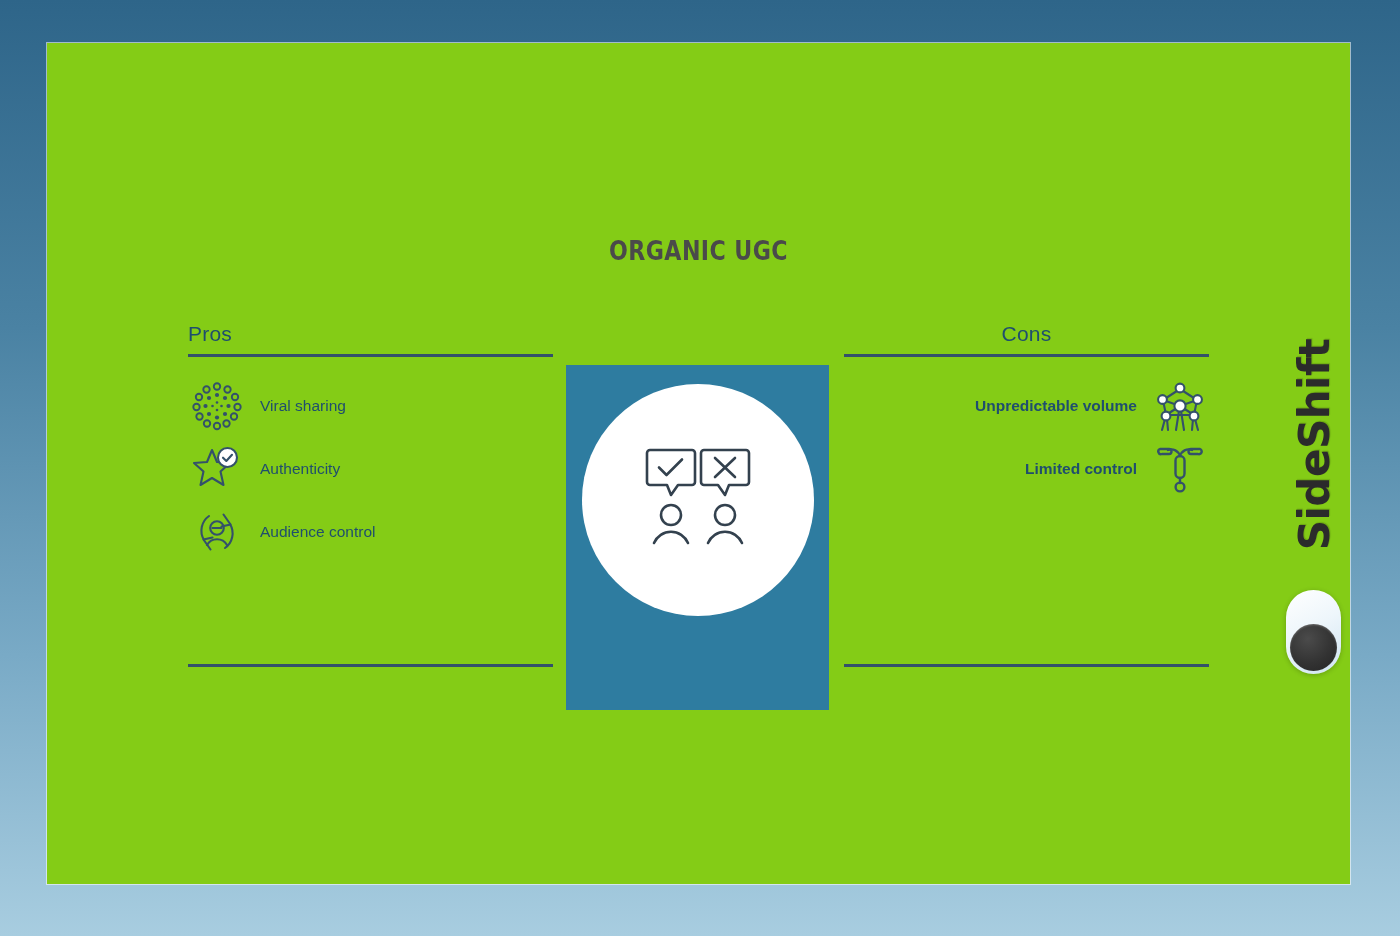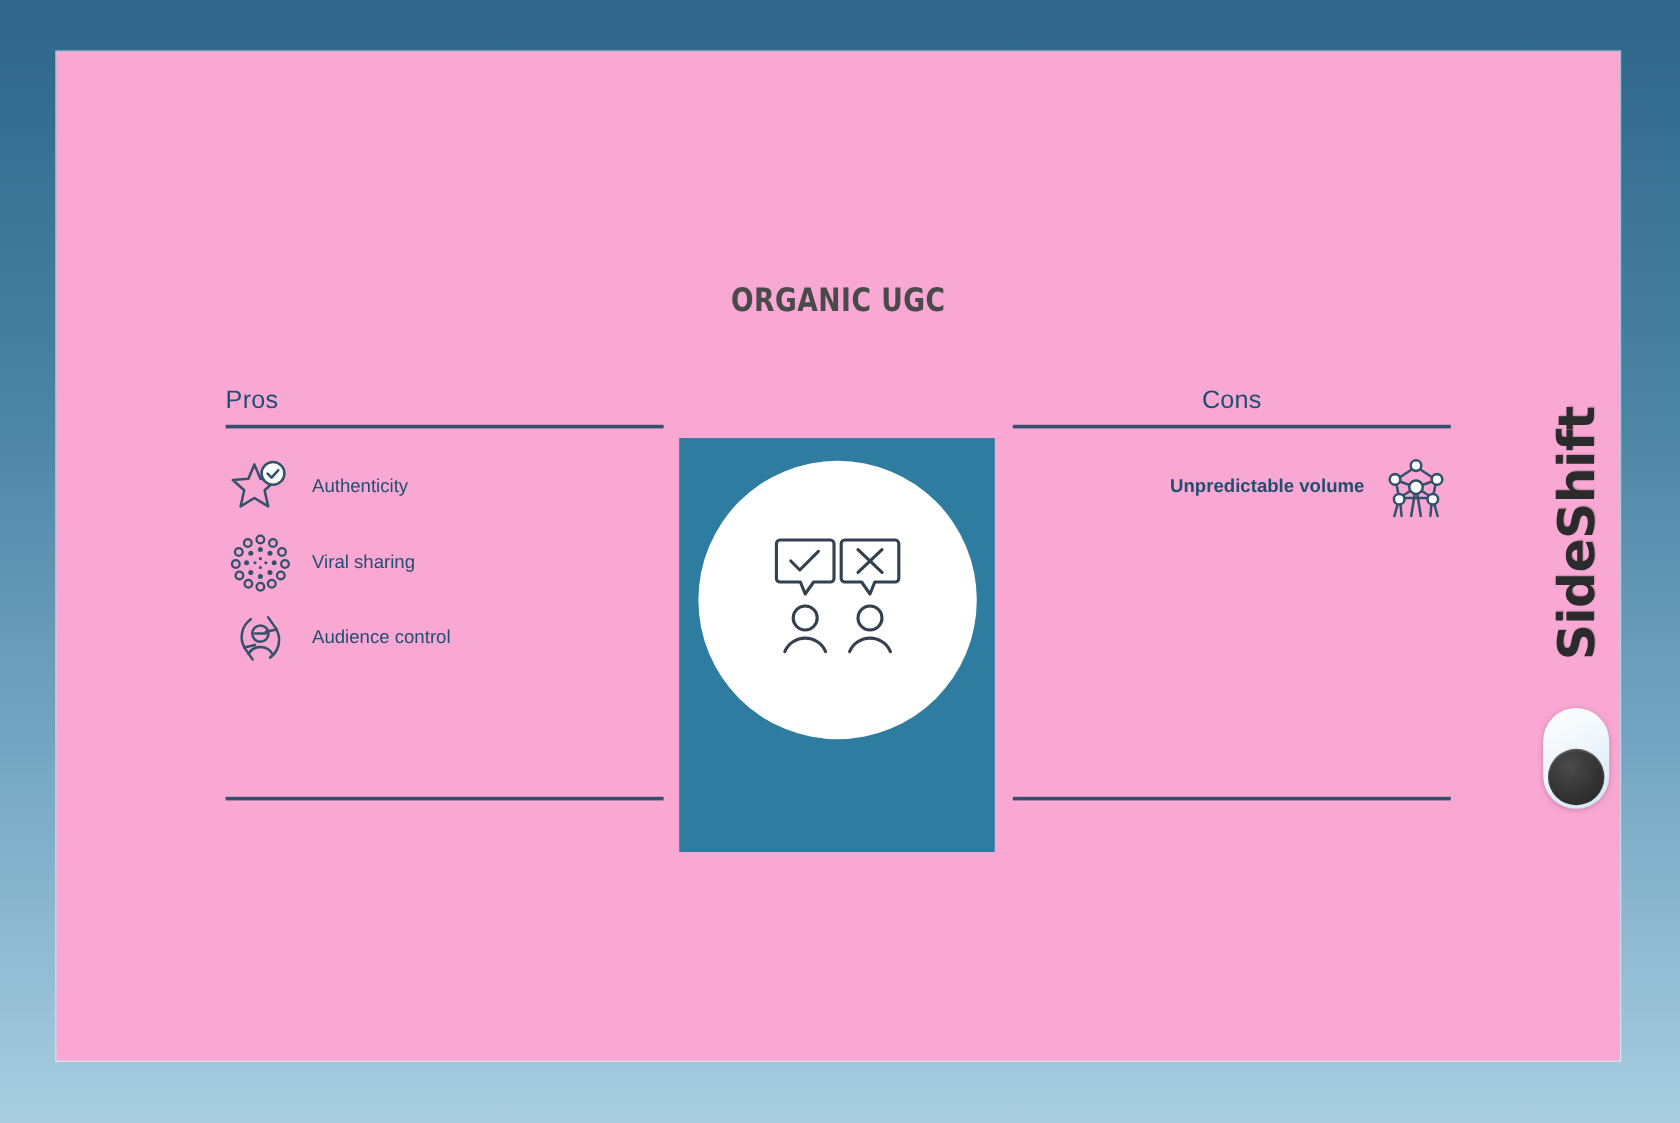--- a/index.html
+++ b/index.html
@@ -17,21 +17,21 @@
     position: relative;
   }
 
   
   .slide-canvas {
     position: absolute;
     left: 47px;
     top: 43px;
     width: 1303px;
     height: 841px;
-    background: #f9a8d4;
+    background: #84cc16;
     box-shadow: 0 0 0 1px rgba(255,255,255,0.55);
   }
 
   
   .slide-title {
     position: absolute;
     top: 192px;
     left: 0;
     width: 1303px;
     text-align: center;
@@ -196,31 +196,20 @@
 
   <div class="slide-title">ORGANIC UGC</div>
 
   <div class="columns">
 
     <div class="side-col pros">
       <div class="col-heading">Pros</div>
       <div class="rule"></div>
 
       <ul class="item-list">
-
-        <li class="item">
-          <span class="item-icon">
-            <svg width="50" height="48" viewBox="0 0 50 48" fill="none" stroke="#33516a" stroke-width="2.1" stroke-linecap="round" stroke-linejoin="round">
-              <path d="M20 5 L25 17 L38 18 L28.5 26.5 L31.5 40 L20 33 L8.5 40 L11.5 26.5 L2 18 L15 17 Z"></path>
-              <circle cx="35.5" cy="12.5" r="9.5" fill="#ffffff"></circle>
-              <path d="M31 12.7 L34.3 16 L40 9.8"></path>
-            </svg>
-          </span>
-          <span class="item-label">Authenticity</span>
-        </li>
 
         <li class="item">
           <span class="item-icon">
             <svg width="50" height="50" viewBox="0 0 50 50" fill="none" stroke="#33516a" stroke-width="1.9">
               <g>
                 <circle cx="25" cy="5.5" r="3.2"></circle>
                   <circle cx="35.5" cy="8.5" r="3.2"></circle>
                 <circle cx="43" cy="16" r="3.2"></circle>
                   <circle cx="45.5" cy="26" r="3.2"></circle>
                 <circle cx="42" cy="35.5" r="3.2"></circle>
@@ -246,20 +235,31 @@
                 <circle cx="25" cy="29" r="1.3"></circle>
                   <circle cx="20.5" cy="25" r="1.3"></circle>
               </g>
             </svg>
           </span>
           <span class="item-label">Viral sharing</span>
         </li>
 
         <li class="item">
           <span class="item-icon">
+            <svg width="50" height="48" viewBox="0 0 50 48" fill="none" stroke="#33516a" stroke-width="2.1" stroke-linecap="round" stroke-linejoin="round">
+              <path d="M20 5 L25 17 L38 18 L28.5 26.5 L31.5 40 L20 33 L8.5 40 L11.5 26.5 L2 18 L15 17 Z"></path>
+              <circle cx="35.5" cy="12.5" r="9.5" fill="#ffffff"></circle>
+              <path d="M31 12.7 L34.3 16 L40 9.8"></path>
+            </svg>
+          </span>
+          <span class="item-label">Authenticity</span>
+        </li>
+
+        <li class="item">
+          <span class="item-icon">
             <svg width="50" height="50" viewBox="0 0 50 50" fill="none" stroke="#33516a" stroke-width="2.1" stroke-linecap="round" stroke-linejoin="round">
               <path d="M38 17 A18 18 0 0 1 33 41"></path>
               <path d="M12 33 A18 18 0 0 1 17 9"></path>
               <path d="M31.5 7.5 L38.5 17.5 L29.5 19.5"></path>
               <path d="M18.5 42.5 L11.5 32.5 L20.5 30.5"></path>
               <circle cx="25" cy="21" r="6.8"></circle>
               <path d="M20.5 21 L29.5 21"></path>
               <path d="M15 38 A11.5 11.5 0 0 1 35 38"></path>
             </svg>
           </span>
@@ -307,20 +307,33 @@
               <circle cx="8.5" cy="19.5" r="4.4" fill="#ffffff"></circle>
               <circle cx="43.5" cy="19.5" r="4.4" fill="#ffffff"></circle>
               <circle cx="26" cy="26" r="5.6" fill="#ffffff"></circle>
               <circle cx="12" cy="36" r="4.4" fill="#ffffff"></circle>
               <circle cx="40" cy="36" r="4.4" fill="#ffffff"></circle>
             </svg>
           </span>
           <span class="item-label">Unpredictable volume</span>
         </li>
 
+        <li class="item">
+          <span class="item-icon">
+            <svg width="52" height="52" viewBox="0 0 52 52" fill="none" stroke="#33516a" stroke-width="2.4" stroke-linecap="round" stroke-linejoin="round">
+              <path d="M14 7 A9 9 0 0 1 26 13 A9 9 0 0 1 38 7"></path>
+              <path d="M6 6 H15 A1.5 1.5 0 0 1 15 11 H8 A2 2 0 0 1 6 6 Z"></path>
+              <path d="M46 6 H37 A1.5 1.5 0 0 0 37 11 H44 A2 2 0 0 0 46 6 Z"></path>
+              <rect x="21.5" y="13" width="9" height="22" rx="4.5"></rect>
+              <path d="M26 35 L26 40"></path>
+              <circle cx="26" cy="44" r="4.4"></circle>
+            </svg>
+          </span>
+          <span class="item-label">Limited control</span>
+        </li>
 
 
       </ul>
       <div class="rule-bottom"></div>
     </div>
 
   </div>
 </div>
 
 <div class="brand-rail">

